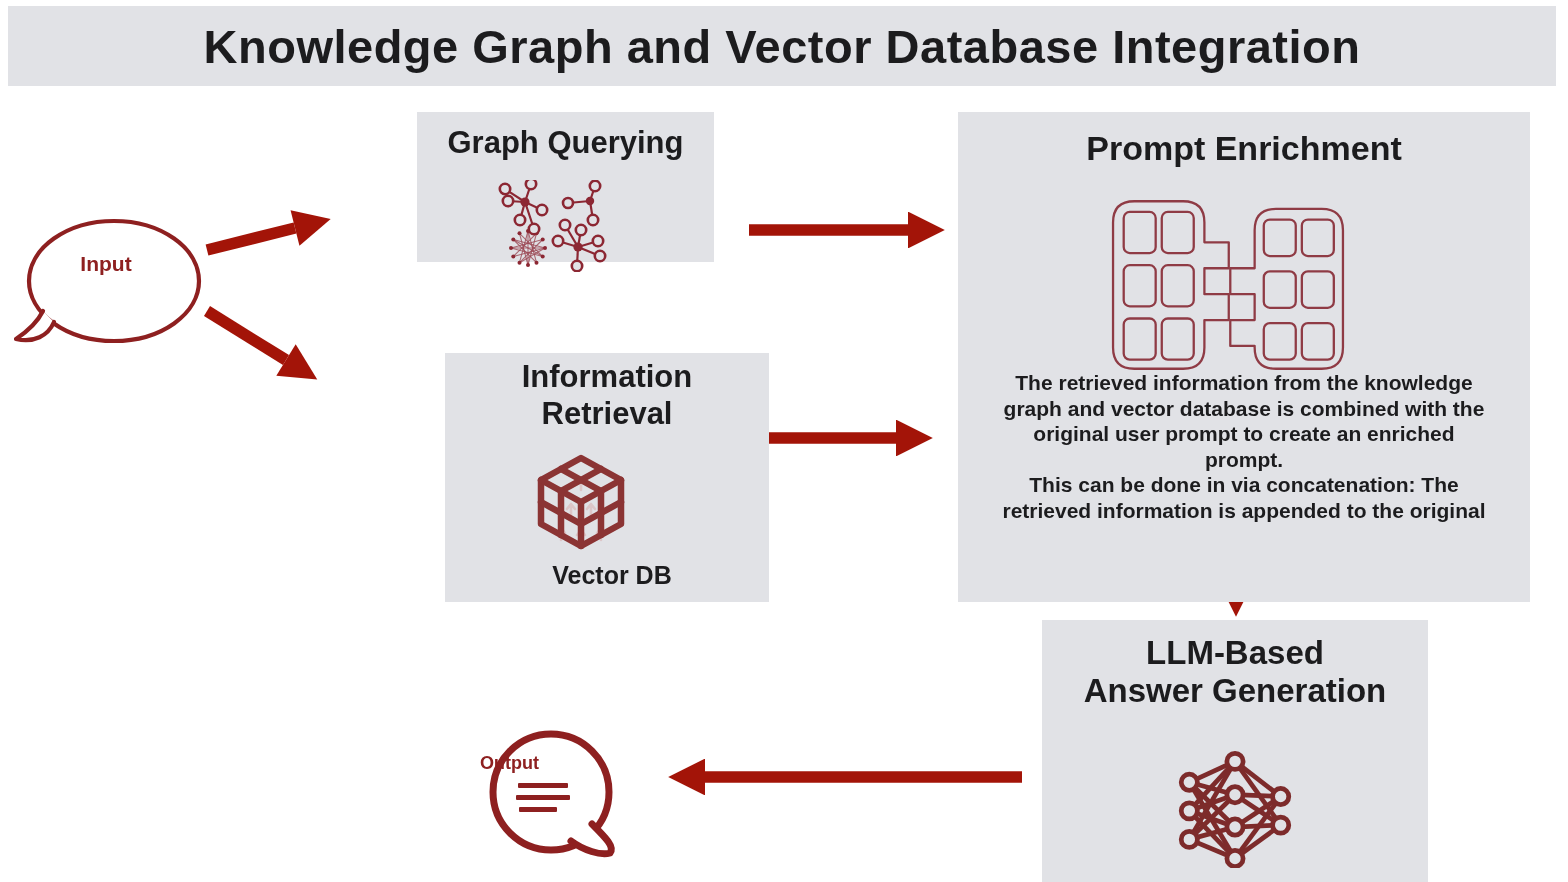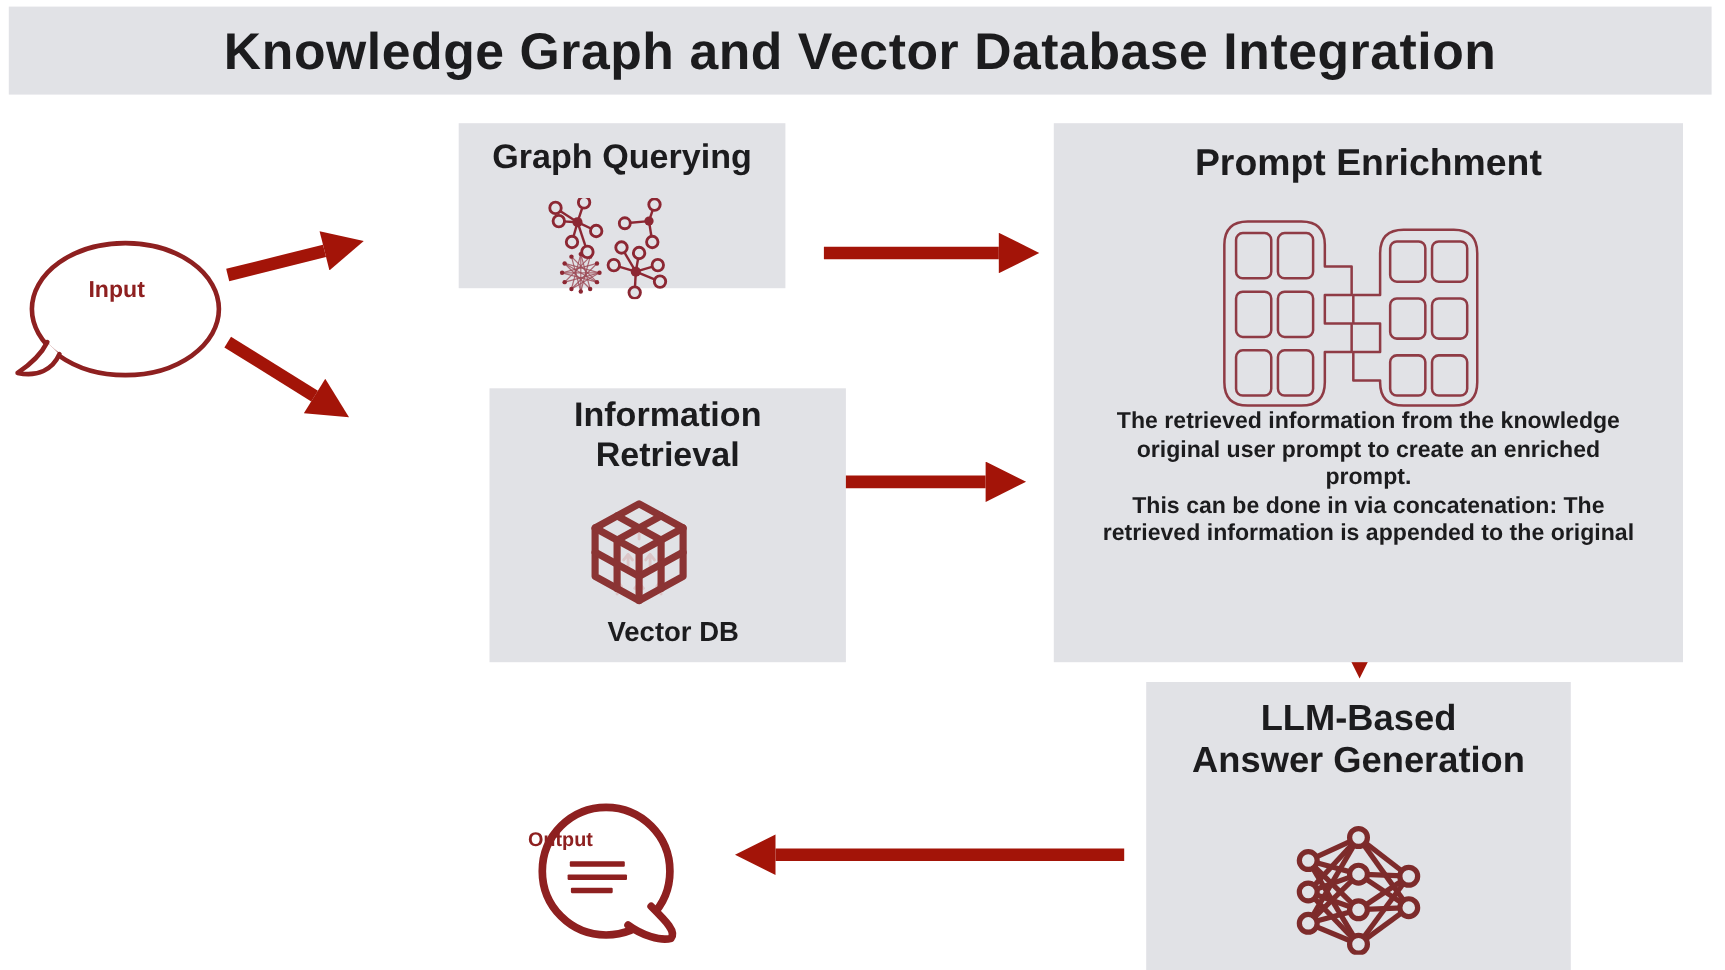--- a/index.html
+++ b/index.html
@@ -216,20 +216,21 @@
     <path class="grid-line" d="M218,14 H278 Q306,14 306,42 V196 Q306,224 278,224 H218 Q190,224 190,196 V194 H158 V160 H190 V126 H158 V92 H190 V42 Q190,14 218,14 Z"></path>
     <rect class="grid-line" x="202" y="28" width="42" height="48" rx="8"></rect>
     <rect class="grid-line" x="252" y="28" width="42" height="48" rx="8"></rect>
     <rect class="grid-line" x="202" y="96" width="42" height="48" rx="8"></rect>
     <rect class="grid-line" x="252" y="96" width="42" height="48" rx="8"></rect>
     <rect class="grid-line" x="202" y="164" width="42" height="48" rx="8"></rect>
     <rect class="grid-line" x="252" y="164" width="42" height="48" rx="8"></rect>
   </svg>
   <div id="prompt-desc">
     <span>The retrieved information from the knowledge</span>
+    <span>graph and vector database is combined with the</span>
     <span>original user prompt to create an enriched prompt.</span>
     <span>This can be done in via concatenation: The</span>
     <span>retrieved information is appended to the original</span>
   </div>
 </div>
 
 <div class="box" id="llm-box">
   <div class="box-title">
     <div>LLM-Based</div>
     <div>Answer Generation</div>

